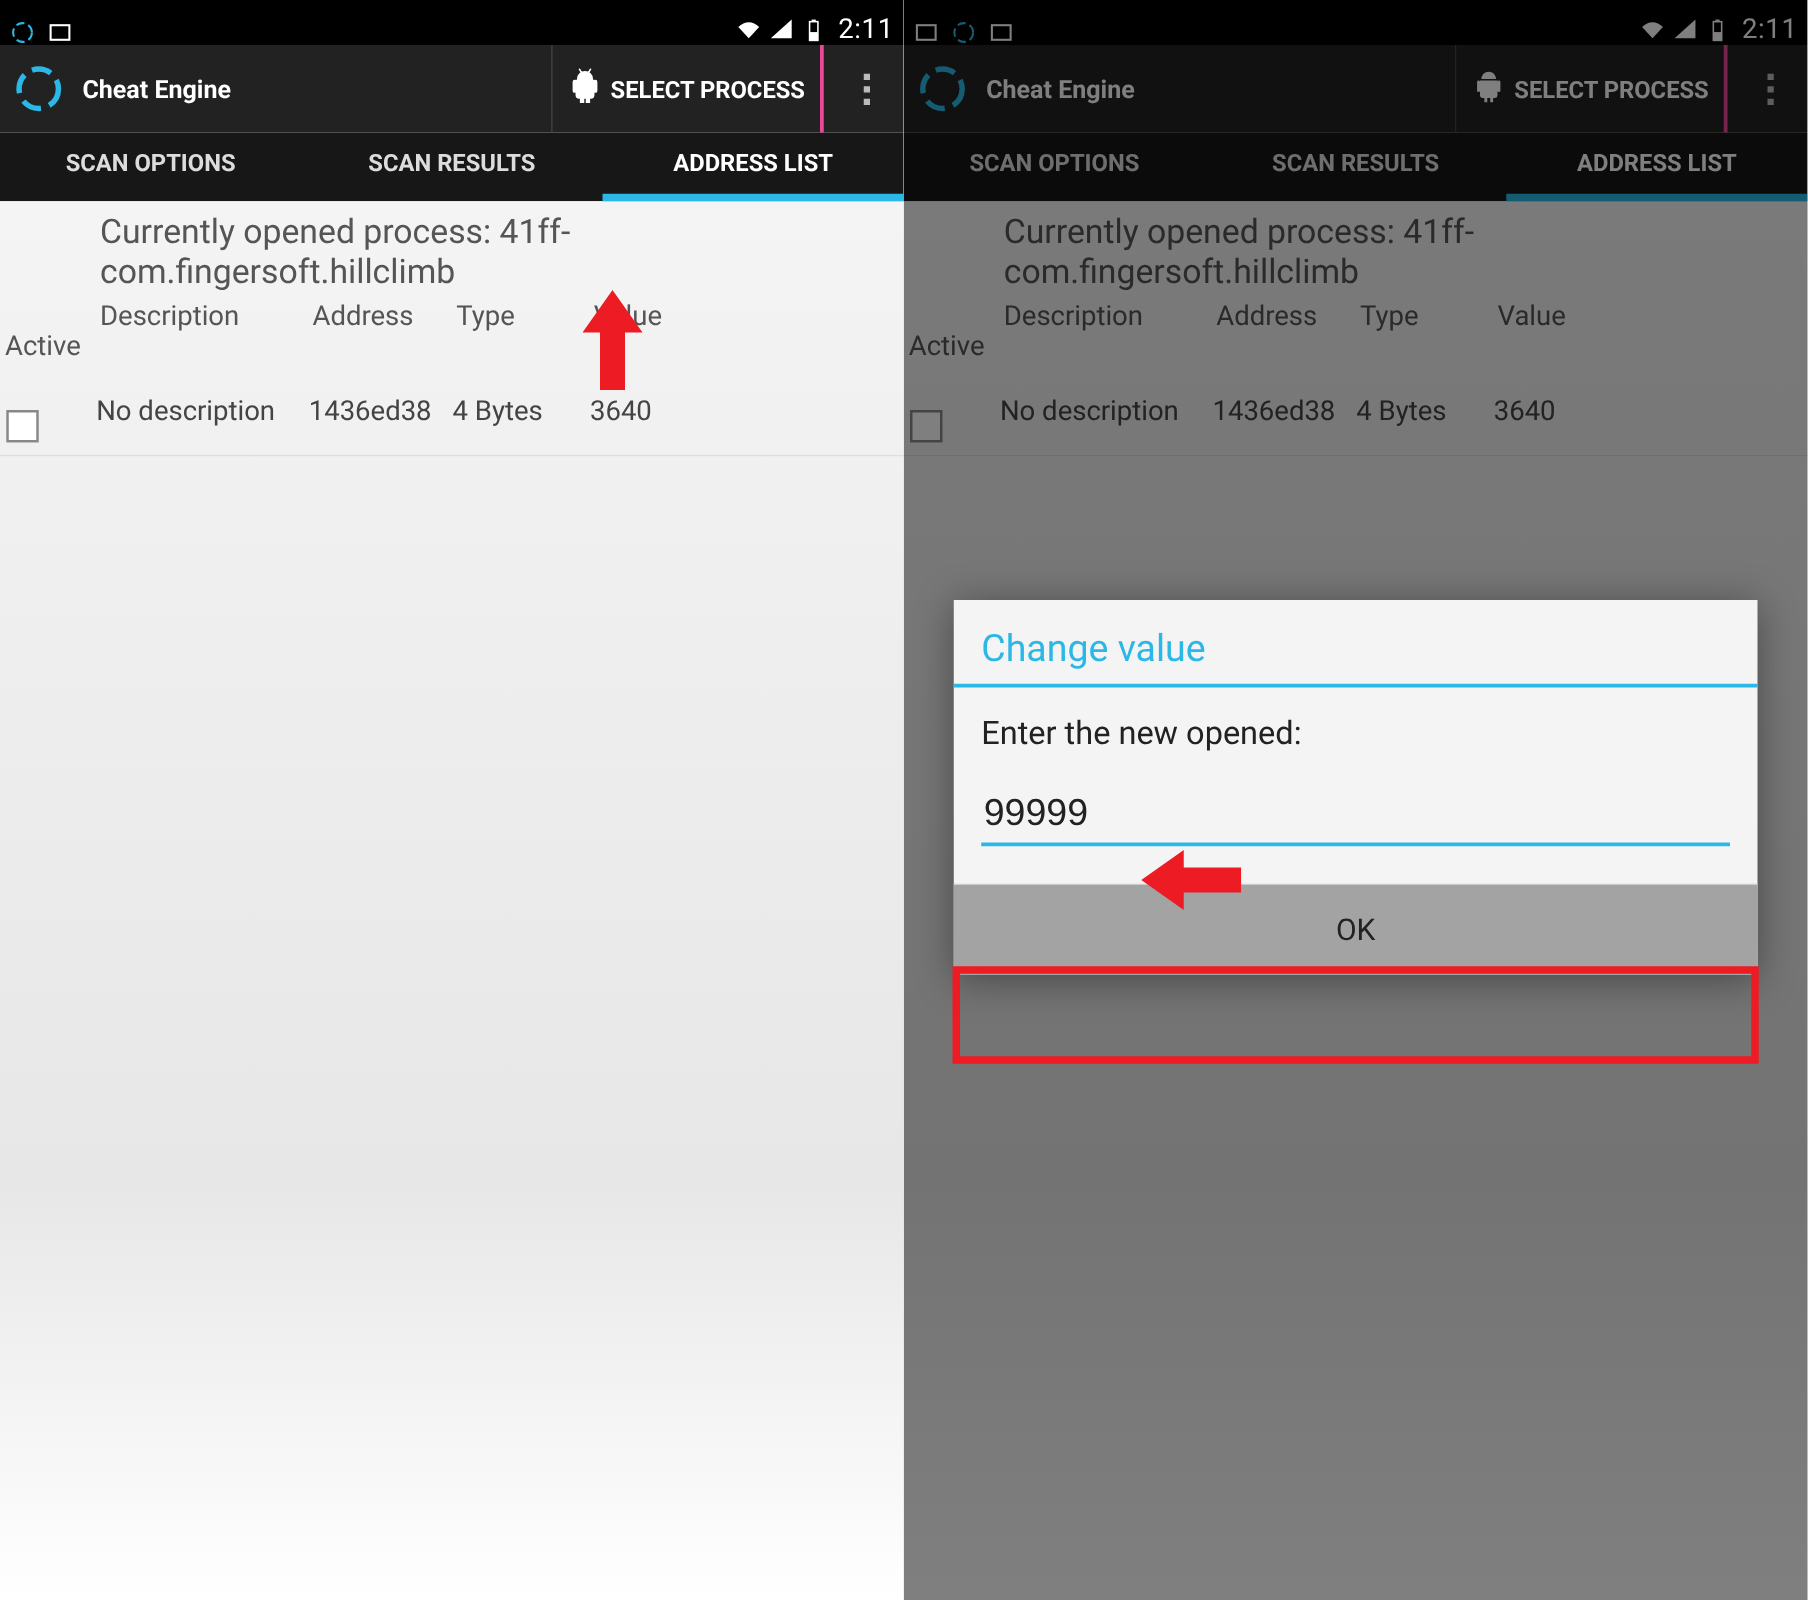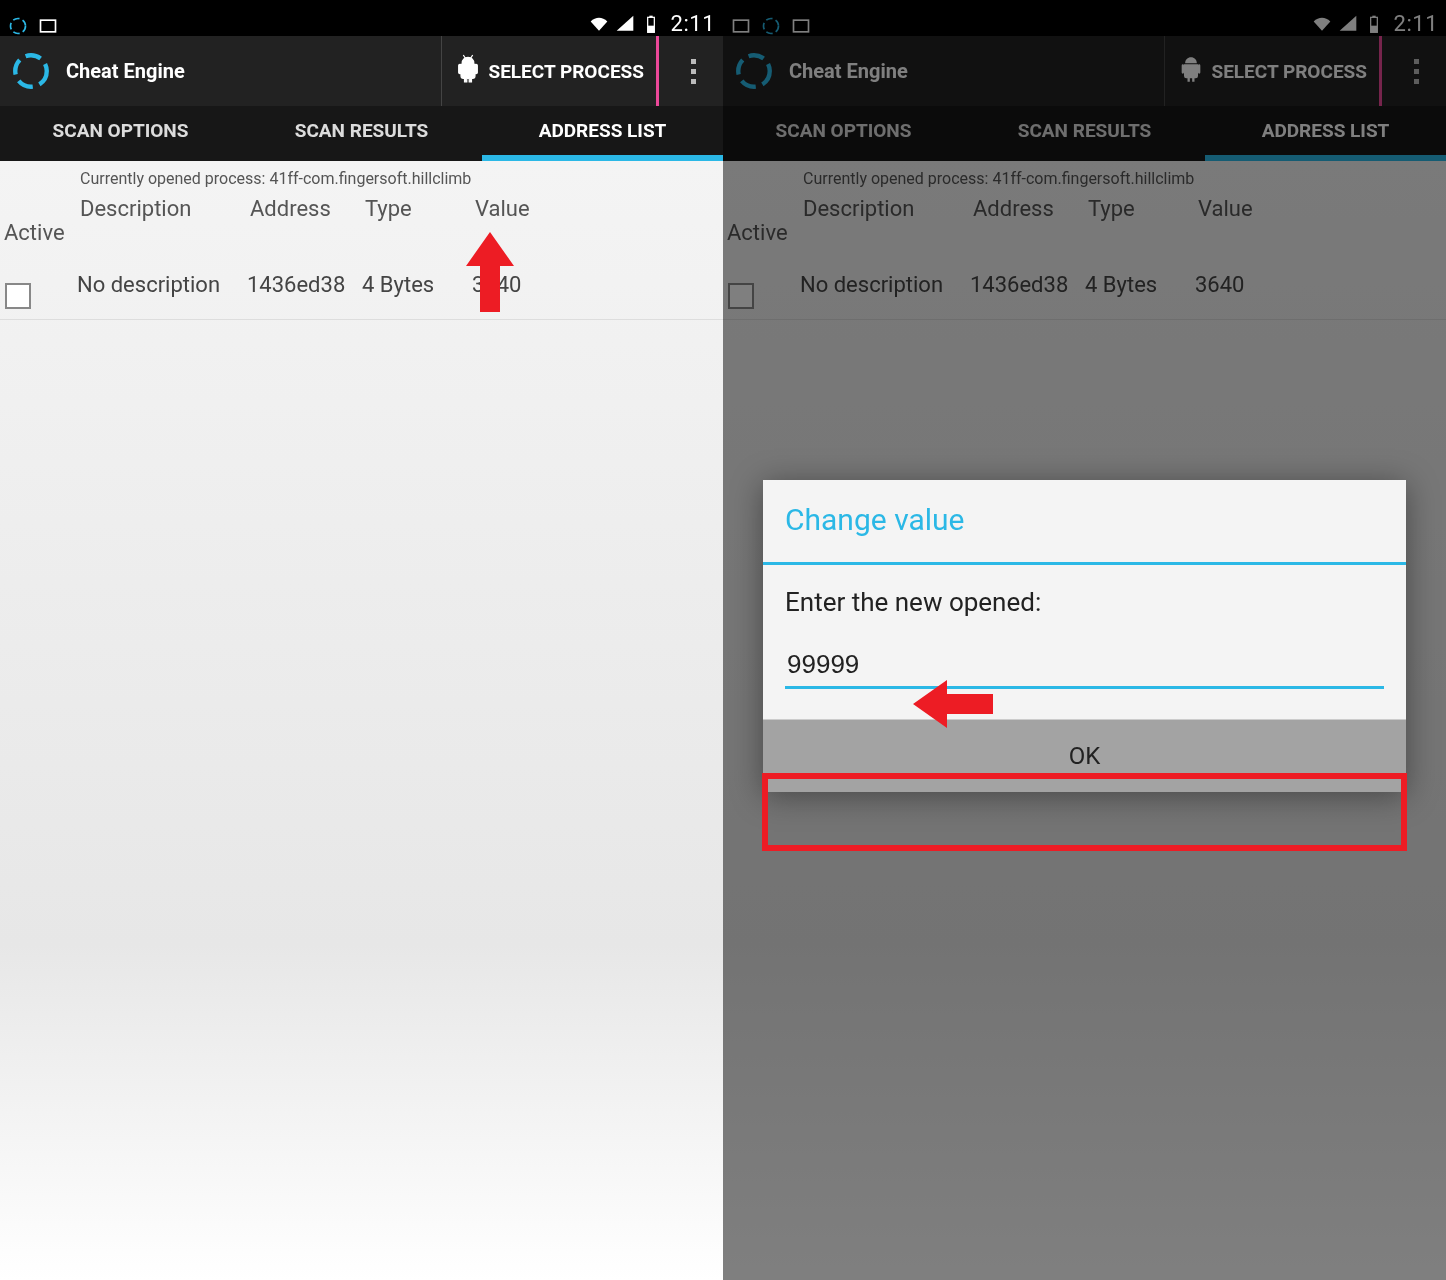--- a/index.html
+++ b/index.html
@@ -95,21 +95,21 @@
   
   .content {
     background: linear-gradient(#f4f4f4, #e7e7e7 70%, #fff);
     height: calc(100% - 36px - 70px - 55px);
     color: #444;
     font-size: 22px;
   }
   .process-line {
     padding: 8px 10px 6px 80px;
     color: #555;
-    font-size: 16px;
+    font-size: 27px;
   }
   .headers {
     display: flex;
     padding: 2px 10px 8px 4px;
     color: #555;
     font-size: 22px;
   }
   .col-active { width: 76px; margin-top: 24px; }
   .col-desc   { width: 170px; }
   .col-addr   { width: 115px; }
@@ -151,35 +151,35 @@
     position: absolute;
     left: 40px; right: 40px;
     top: 480px;
     background: #f4f4f4;
     z-index: 10;
     box-shadow: 0 4px 30px rgba(0,0,0,0.4);
   }
   .dlg-title {
     color: #2bb8e6;
     font-size: 30px;
-    padding: 22px 22px 25px;
+    padding: 22px 22px 10px;
   }
   .dlg-sep { height: 3px; background: #2bb8e6; }
   .dlg-label {
     padding: 22px 22px 10px;
     font-size: 26px;
     color: #222;
   }
   .dlg-input-wrap { padding: 18px 22px 8px; }
   .dlg-input {
     width: 100%;
     border: none;
     border-bottom: 3px solid #2bb8e6;
     background: transparent;
-    font-size: 26px;
+    font-size: 30px;
     color: #222;
     padding: 4px 2px 6px;
     outline: none;
   }
   .dlg-btnsep { height: 1px; background: #ccc; margin-top: 22px; }
   .dlg-btn {
     text-align: center;
     font-size: 24px;
     color: #222;
     padding: 22px 0;

